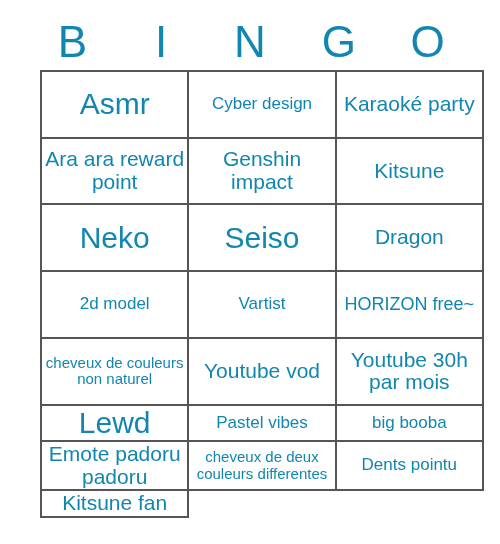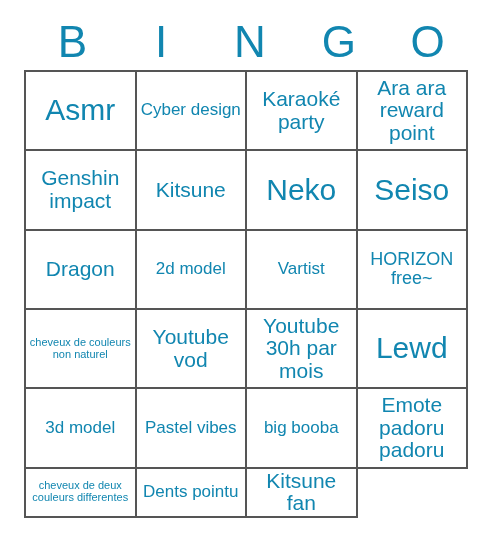--- a/index.html
+++ b/index.html
@@ -35,26 +35,26 @@
     justify-content: center;
     color: #1186b0;
     font-size: 44px;
     font-weight: 400;
     line-height: 1;
     letter-spacing: 0;
     user-select: none;
   }
   #grid {
     position: absolute;
-    left: 24px;
+    left: 40px;
     top: 70px;
     width: 444px;
     height: 448px;
     display: grid;
-    grid-template-columns: repeat(4, 1fr);
+    grid-template-columns: repeat(3, 1fr);
     grid-template-rows: repeat(5, 1fr);
     border-top: 2px solid #555555;
     border-left: 2px solid #555555;
     box-sizing: border-box;
   }
   .cell {
     border-right: 2px solid #555555;
     border-bottom: 2px solid #555555;
     box-sizing: border-box;
     display: flex;
@@ -70,21 +70,21 @@
     line-height: 1.08;
     display: block;
     width: 100%;
     word-wrap: break-word;
   }
   
   .fs-xl  { font-size: 30px; }
   .fs-lg  { font-size: 17px; }
   .fs-md  { font-size: 21px; }
   .fs-sm  { font-size: 18px; }
-  .fs-xs  { font-size: 11px; }
+  .fs-xs  { font-size: 15px; }
 </style>
 </head>
 <body>
 
 <div id="bingo-card">
 
   <div id="header-row">
     <div class="header-letter">B</div>
     <div class="header-letter">I</div>
     <div class="header-letter">N</div>
@@ -135,23 +135,20 @@
       <div class="cell">
         <span class="cell-text fs-md">Youtube vod</span>
       </div>
       <div class="cell">
         <span class="cell-text fs-md">Youtube 30h par mois</span>
       </div>
       <div class="cell">
         <span class="cell-text fs-xl">Lewd</span>
       </div>
       <div class="cell">
-        <span class="cell-text fs-lg">3d model</span>
-      </div>
-      <div class="cell">
         <span class="cell-text fs-lg">Pastel vibes</span>
       </div>
       <div class="cell">
         <span class="cell-text fs-lg">big booba</span>
       </div>
       <div class="cell">
         <span class="cell-text fs-md">Emote padoru padoru</span>
       </div>
       <div class="cell">
         <span class="cell-text fs-xs">cheveux de deux couleurs differentes</span>

